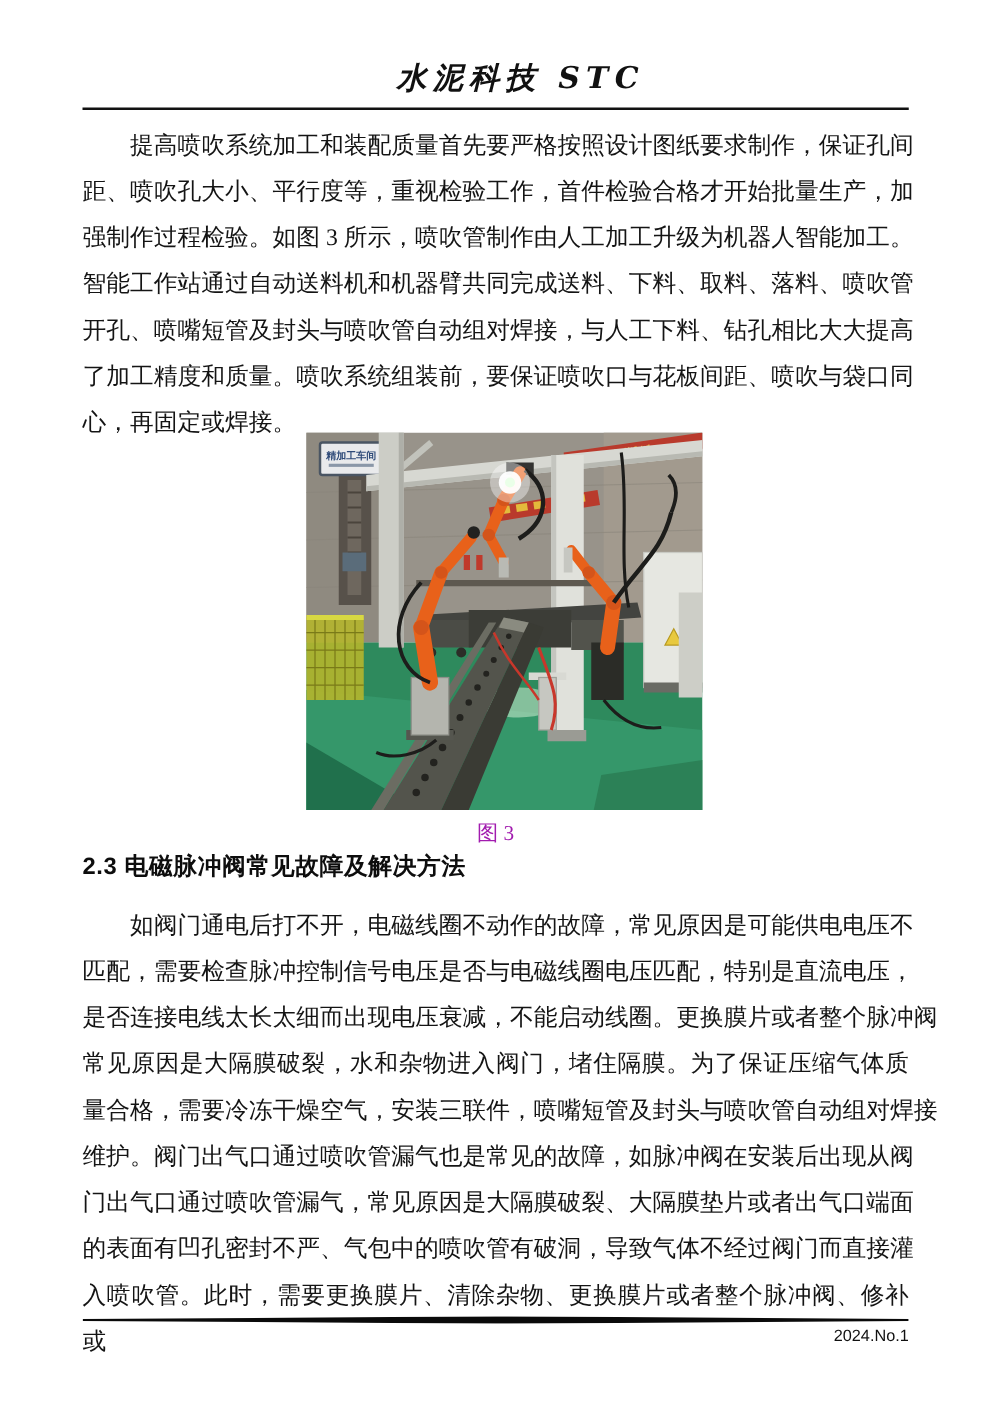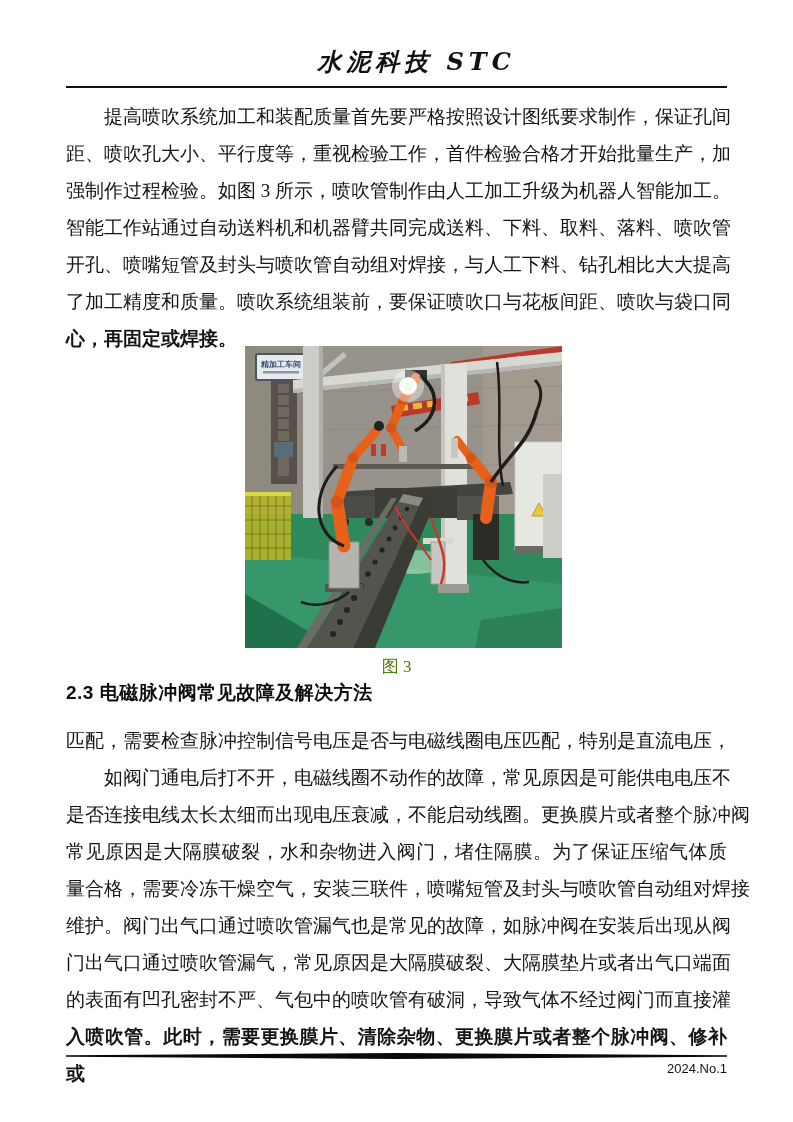--- a/index.html
+++ b/index.html
@@ -32,32 +32,32 @@
     font-size: 19px; line-height: 37px;
     color: #141414;
     margin-top: 8px;
   }
   .para .line {
     text-align: justify;
     text-align-last: justify;
     white-space: nowrap;
   }
   .para .line.first { text-indent: 2em; }
-  .para .line.last  { text-align-last: left; white-space: normal; font-weight: bold; }
+  .para .line.last  { text-align-last: left; white-space: normal; }
   .para1 { top: 90px; }
   .para2 { top: 714px; }
 
   .figure-wrap {
     position: absolute; left: 245px; top: 346px; width: 334px; height: 302px;
   }
   .figure-wrap svg { display: block; width: 317px; height: 302px; }
 
   .figure-caption {
     position: absolute; top: 655px; left: 0; width: 793px;
-    text-align: center; font-size: 17px; color: #4d7c0f;
+    text-align: center; font-size: 17px; color: #a21caf;
     font-family: "Liberation Serif", serif;
   }
 
   .section-heading {
     position: absolute; top: 680px; left: 66px; width: 661px;
     font-family: "Liberation Sans", "DejaVu Sans", sans-serif;
     font-weight: bold; font-size: 19px; color: #0d0d0d;
     letter-spacing: 0.5px;
   }
 
@@ -252,22 +252,22 @@
       <path d="M238,214 C252,232 268,238 284,236" stroke="#1d1d1b" stroke-width="2.5" fill="none"></path>
       <path d="M104,246 C90,258 70,262 56,256" stroke="#1d1d1b" stroke-width="2.5" fill="none"></path>
     </svg>
   </div>
 
   <div class="figure-caption">图 3</div>
 
   <div class="section-heading">2.3 电磁脉冲阀常见故障及解决方法</div>
 
   <div class="para para2">
+      <div class="line first">如阀门通电后打不开，电磁线圈不动作的故障，常见原因是可能供电电压不</div>
       <div class="line">匹配，需要检查脉冲控制信号电压是否与电磁线圈电压匹配，特别是直流电压，</div>
-      <div class="line first">如阀门通电后打不开，电磁线圈不动作的故障，常见原因是可能供电电压不</div>
       <div class="line">是否连接电线太长太细而出现电压衰减，不能启动线圈。更换膜片或者整个脉冲阀</div>
       <div class="line">常见原因是大隔膜破裂，水和杂物进入阀门，堵住隔膜。为了保证压缩气体质</div>
       <div class="line">量合格，需要冷冻干燥空气，安装三联件，喷嘴短管及封头与喷吹管自动组对焊接</div>
       <div class="line">维护。阀门出气口通过喷吹管漏气也是常见的故障，如脉冲阀在安装后出现从阀</div>
       <div class="line">门出气口通过喷吹管漏气，常见原因是大隔膜破裂、大隔膜垫片或者出气口端面</div>
       <div class="line">的表面有凹孔密封不严、气包中的喷吹管有破洞，导致气体不经过阀门而直接灌</div>
       <div class="line last">入喷吹管。此时，需要更换膜片、清除杂物、更换膜片或者整个脉冲阀、修补或</div>
     </div>
 
   <div class="footer-rule"></div>

